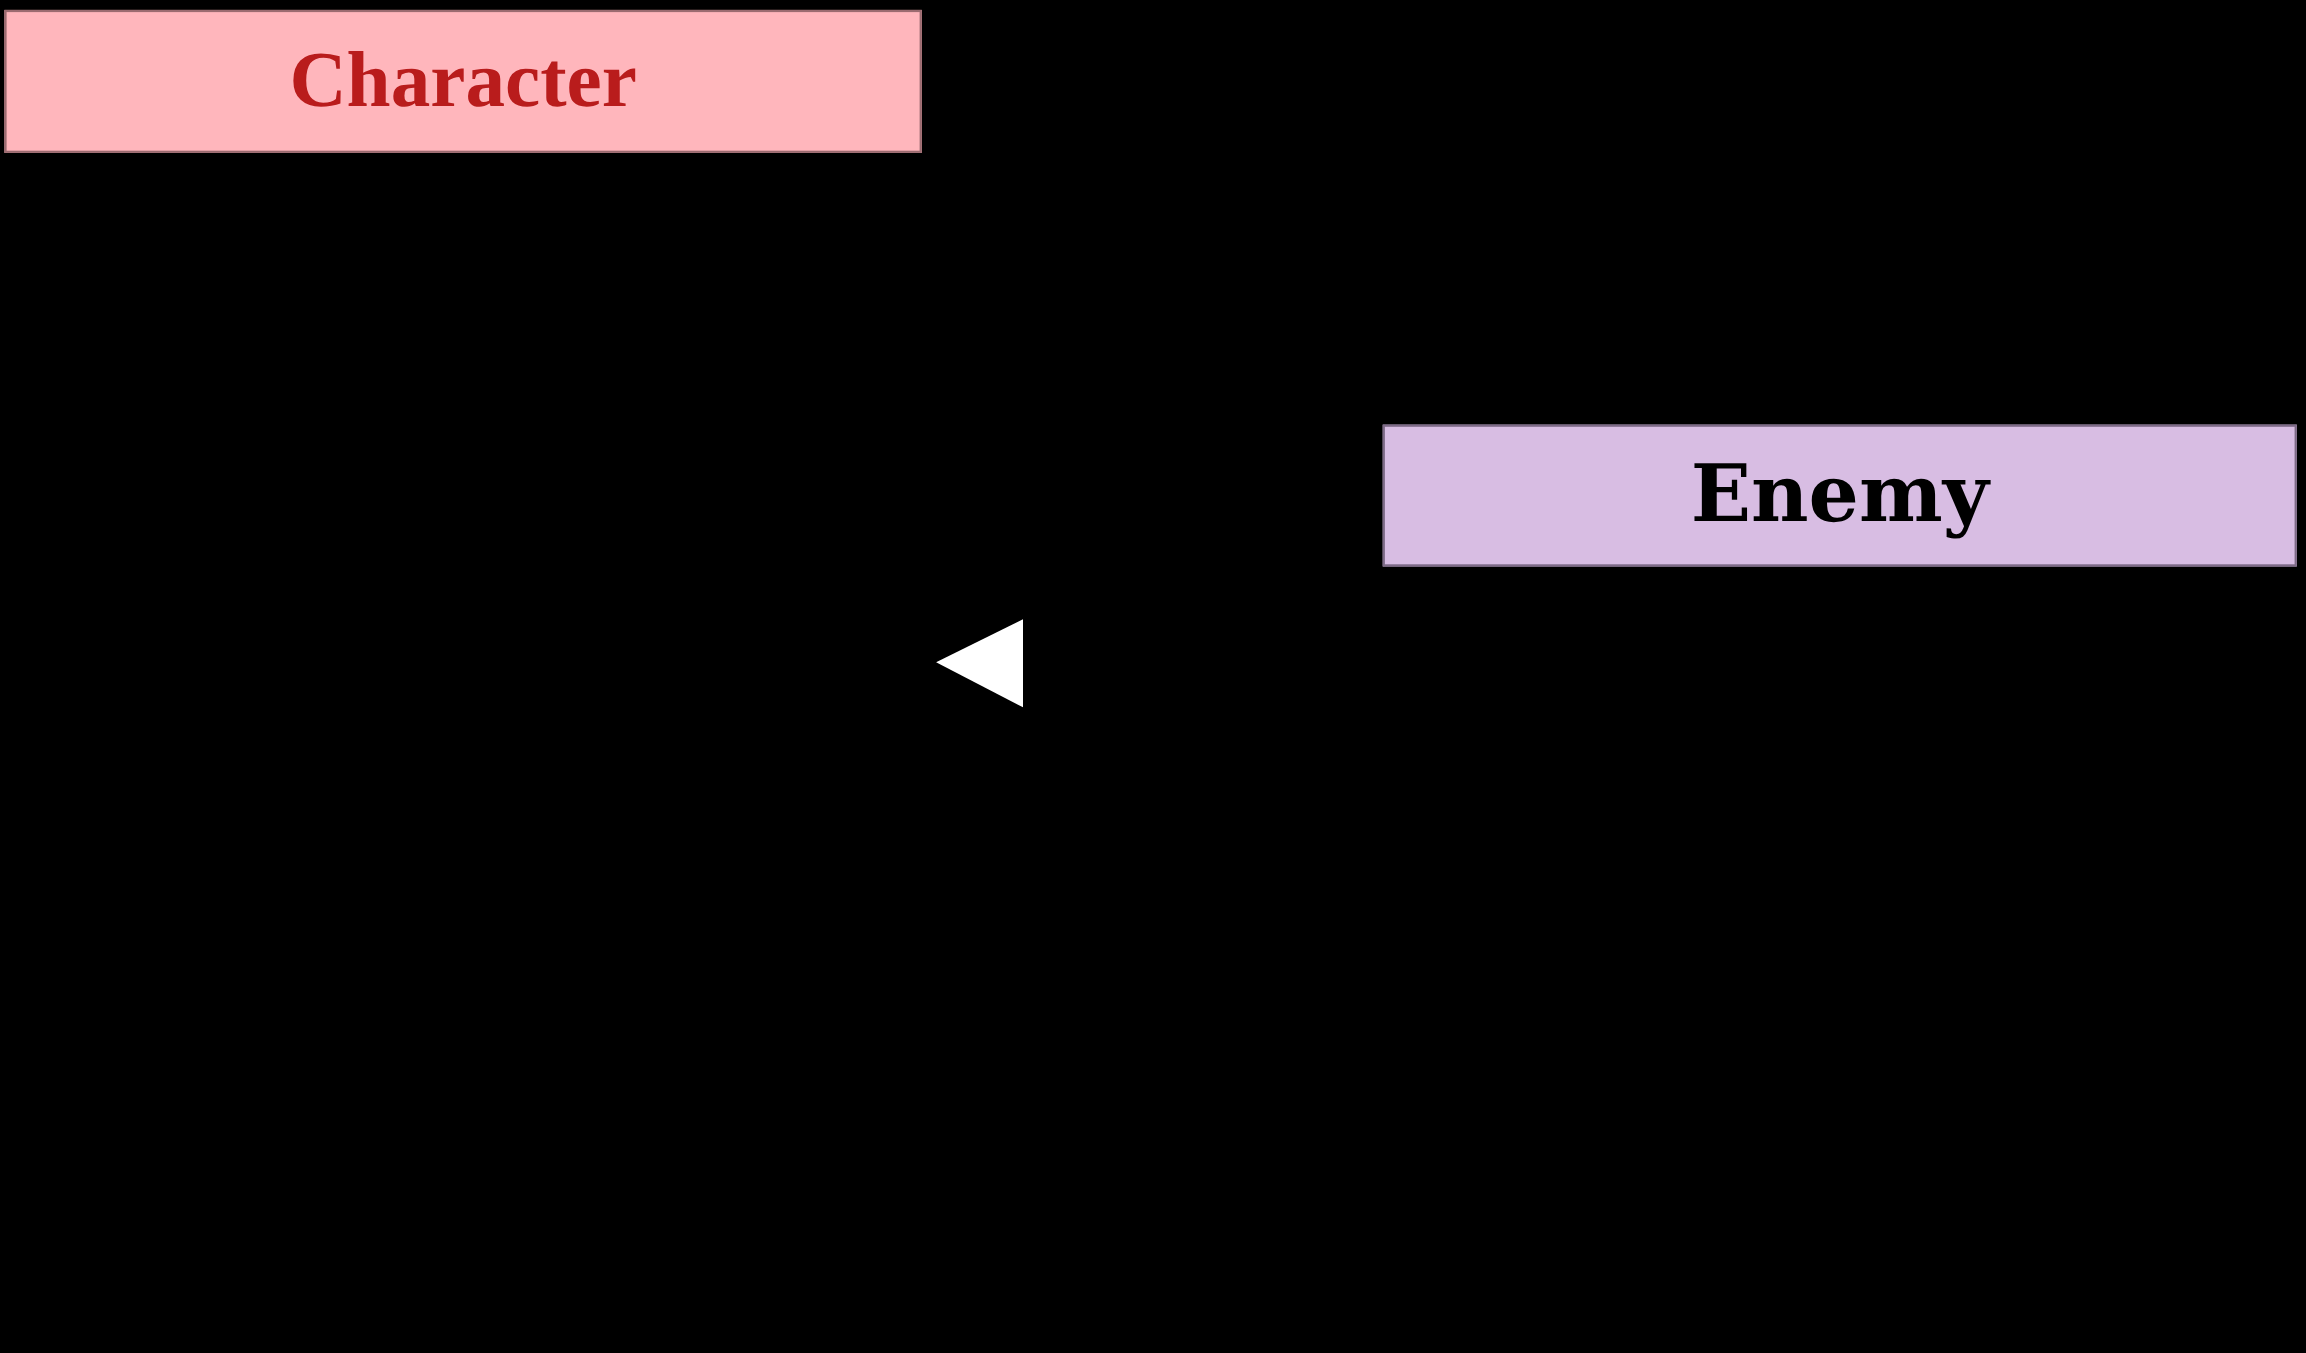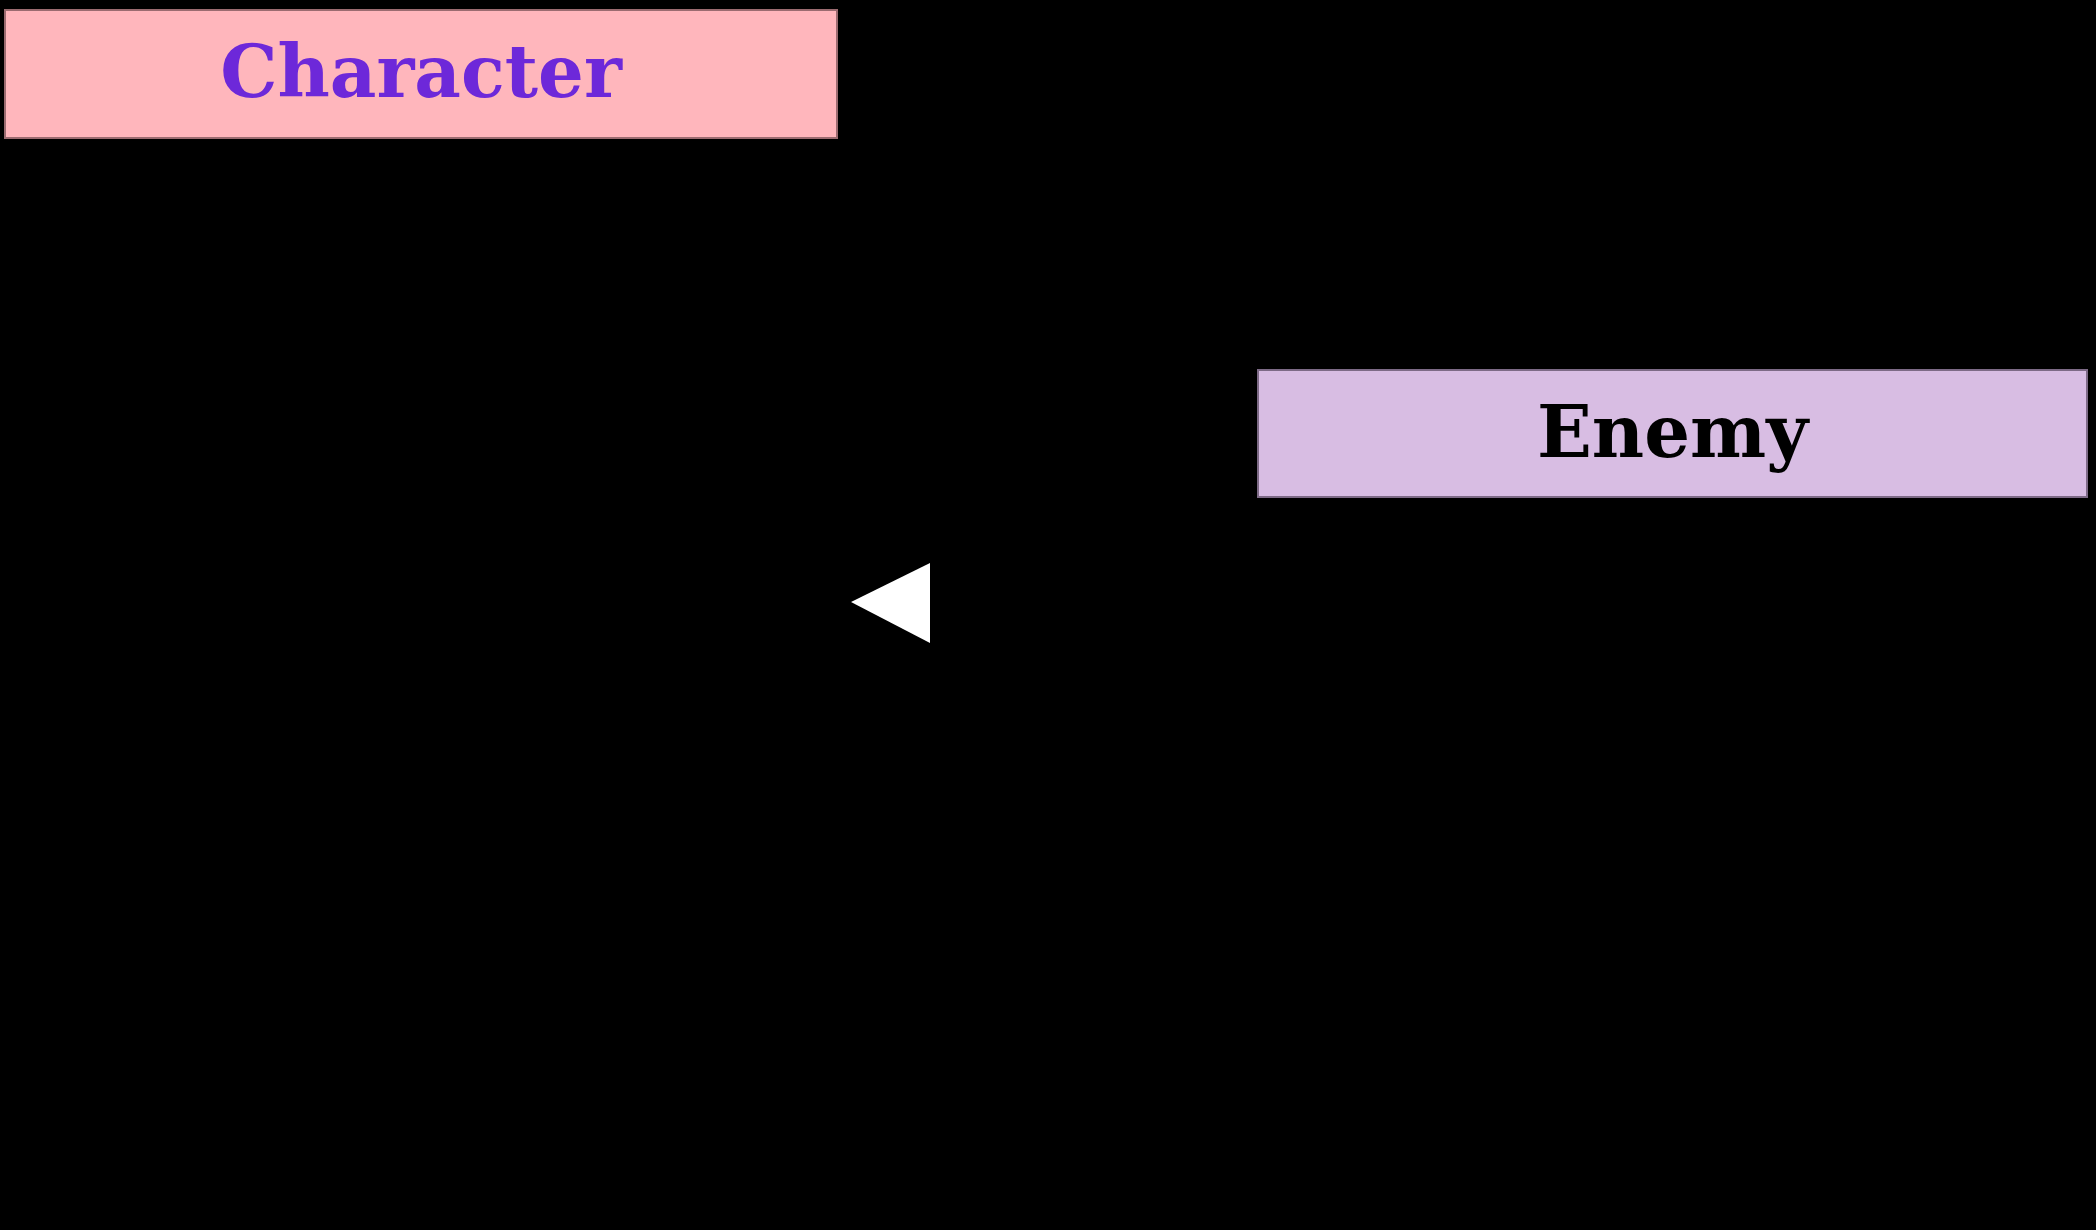--- a/index.html
+++ b/index.html
@@ -34,40 +34,40 @@
     transform: translateY(-2px);
   }
   .node-character {
     left: 4px;
     top: 9px;
     width: 834px;
     height: 130px;
   }
   .node-enemy {
     left: 1257px;
-    top: 369px;
+    top: 386px;
     width: 831px;
     height: 129px;
   }
   .arrow-layer {
     position: absolute;
     left: 0;
     top: 0;
     width: 2096px;
     height: 1230px;
     pointer-events: none;
   }
 </style>
 </head>
 <body>
 
 <div class="canvas" style="background: rgb(0, 0, 0);">
 
   <div class="class-node node-character" style="background: rgb(255, 182, 188); border-color: rgb(155, 107, 112);">
-    <span class="node-label" style="color: #6d28d9;">Character</span>
+    <span class="node-label" style="color: #b91c1c; font-family: Liberation Serif, serif;">Character</span>
   </div>
 
   <div class="class-node node-enemy" style="background: rgb(216, 189, 227); border-color: rgb(125, 106, 134);">
     <span class="node-label" style="color: rgb(0, 0, 0);">Enemy</span>
   </div>
 
   <svg class="arrow-layer" width="2096" height="1230" viewBox="0 0 2096 1230" xmlns="http://www.w3.org/2000/svg">
     <polygon points="851,602 930,563 930,643" fill="#ffffff"></polygon>
   </svg>
 

